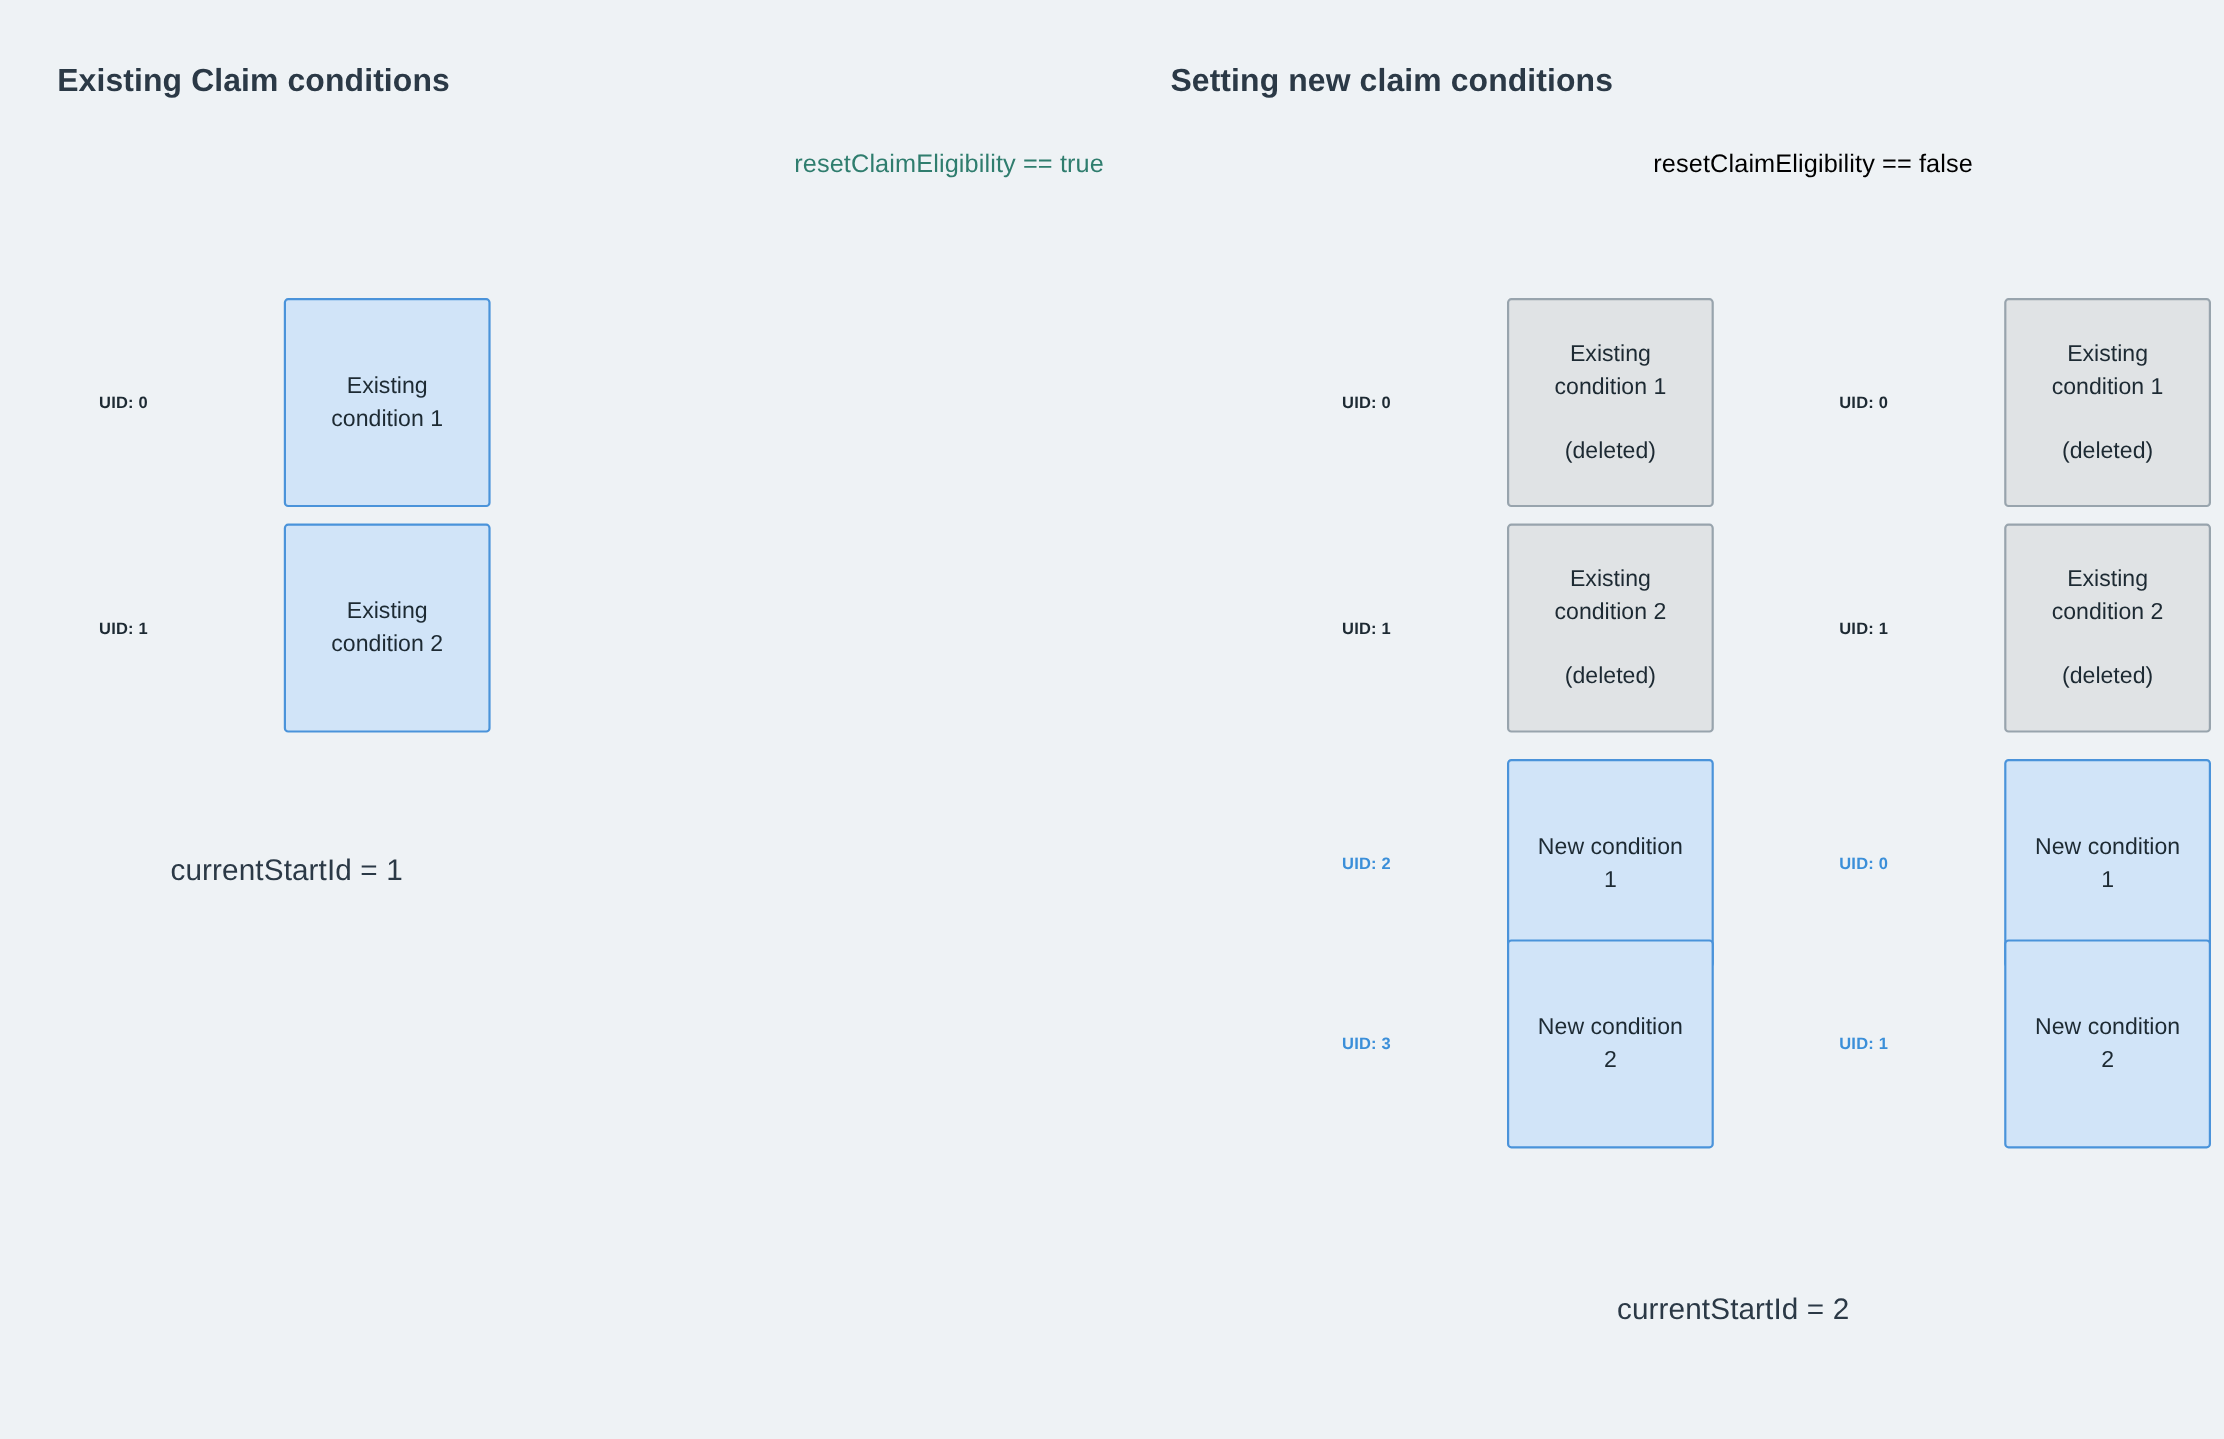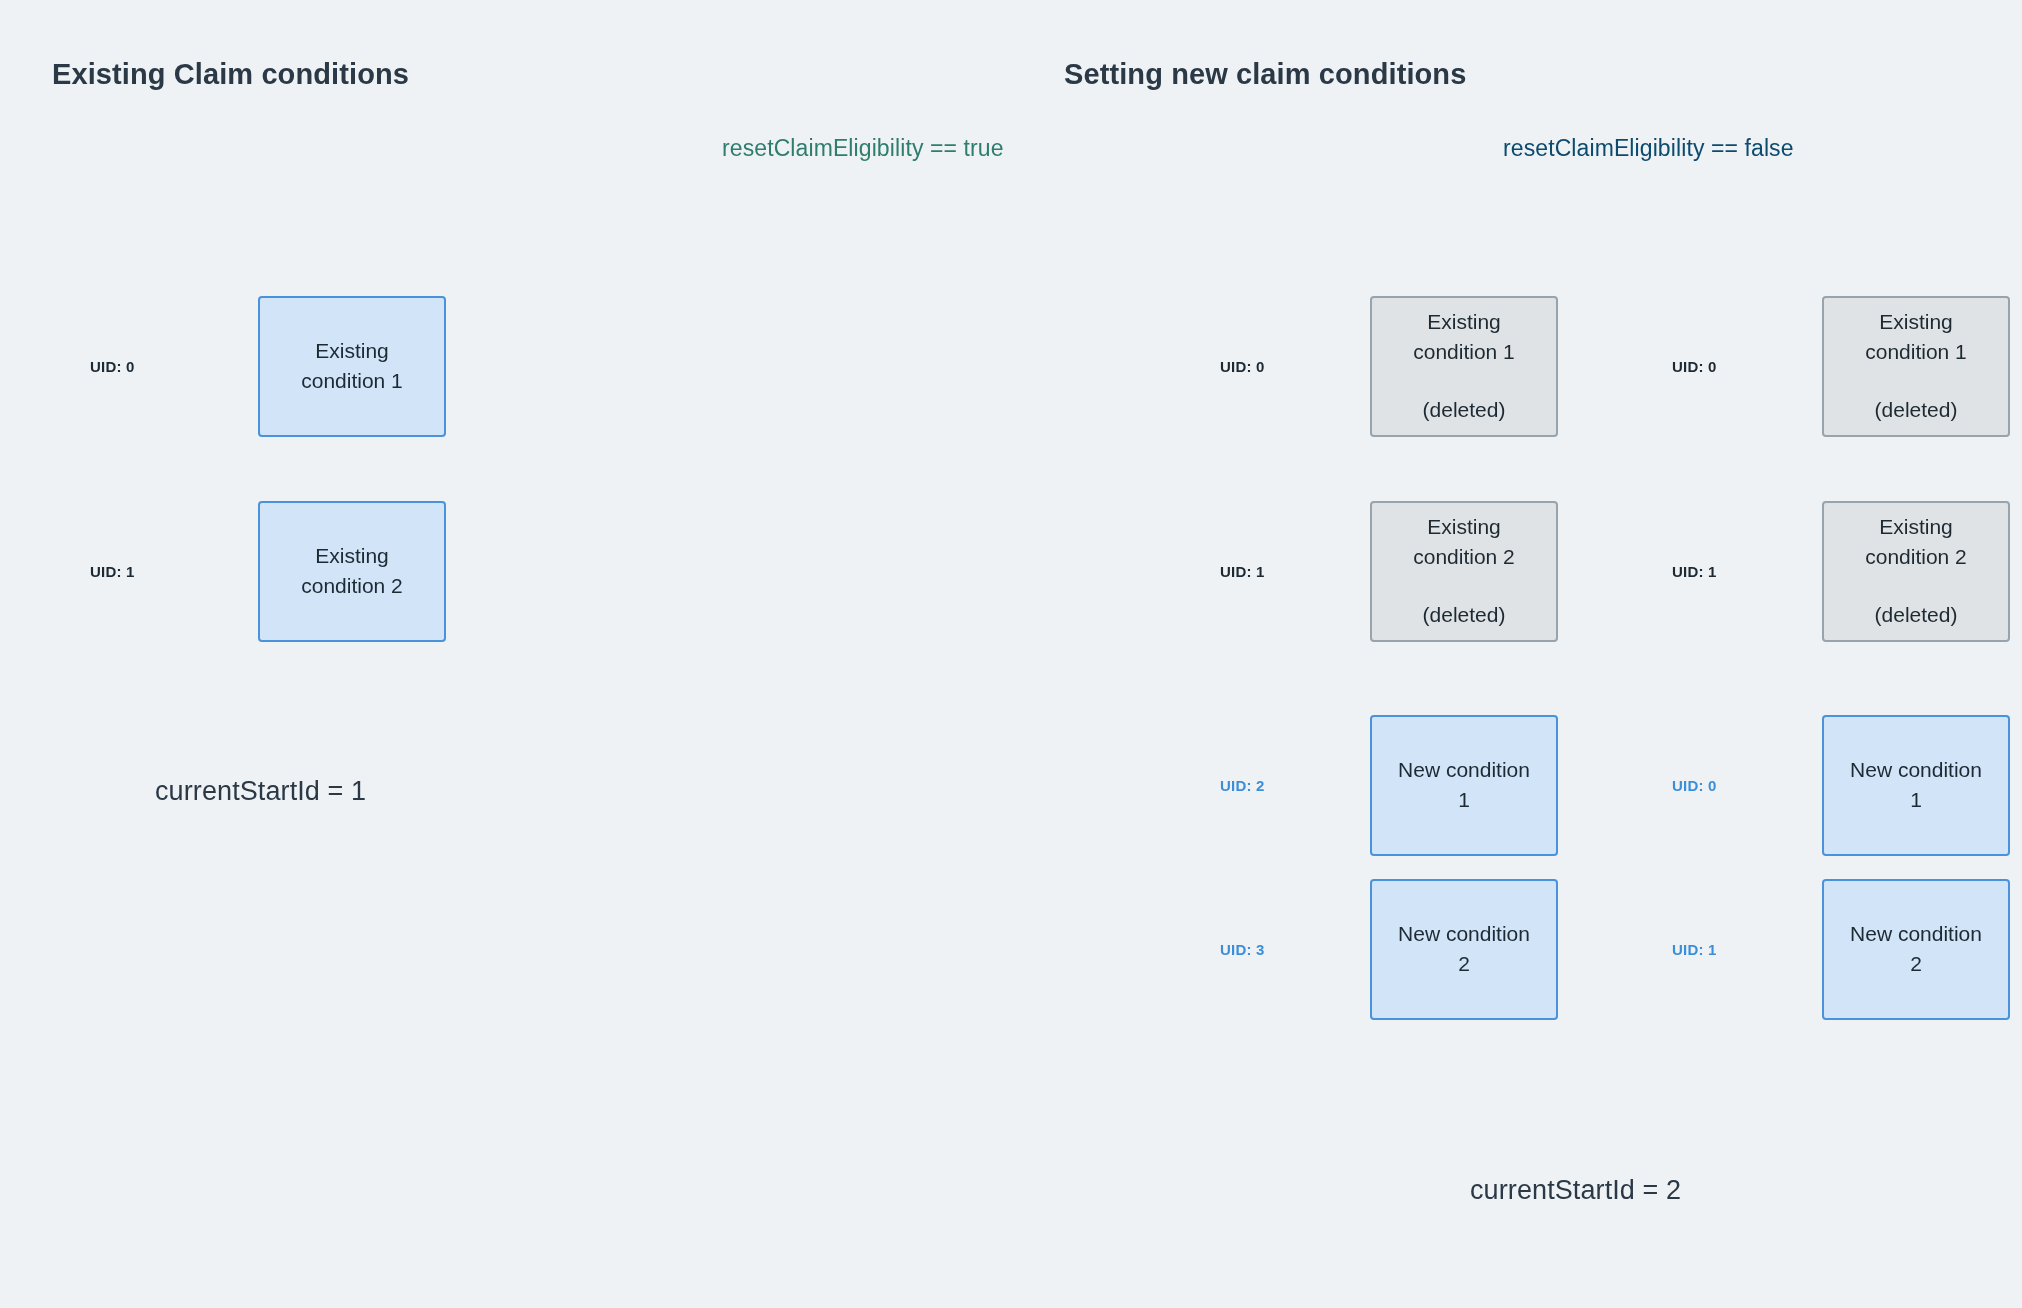--- a/index.html
+++ b/index.html
@@ -35,21 +35,21 @@
   #title-setting  { left: 1064px; top: 58px; }
 
   .cond-label {
     position: absolute;
     font-size: 23px;
     font-weight: normal;
     white-space: nowrap;
     letter-spacing: 0.1px;
   }
   #cond-true  { left: 722px;  top: 135px; color: #2f7d6e; }
-  #cond-false { left: 1503px; top: 135px; color: #0c4a6e; }
+  #cond-false { left: 1503px; top: 135px; color: #000000; }
 
   
   .column {
     position: absolute;
     top: 0;
     height: 1308px;
   }
   #column-existing { left: 0px; width: 680px; }
   #column-true     { left: 680px; width: 830px; }
   #column-false    { left: 1510px; width: 512px; }
@@ -68,21 +68,21 @@
     white-space: nowrap;
     width: 110px;
     text-align: left;
     letter-spacing: 0.2px;
   }
   .uid-label.existing { color: #1d2a33; }
   .uid-label.new      { color: #3b8fd9; }
 
   .box {
     width: 188px;
-    height: 141px;
+    height: 190px;
     border-radius: 4px;
     box-sizing: border-box;
     display: flex;
     flex-direction: column;
     align-items: center;
     justify-content: center;
     text-align: center;
     font-size: 21px;
     line-height: 1.42;
     color: #1d2a33;

